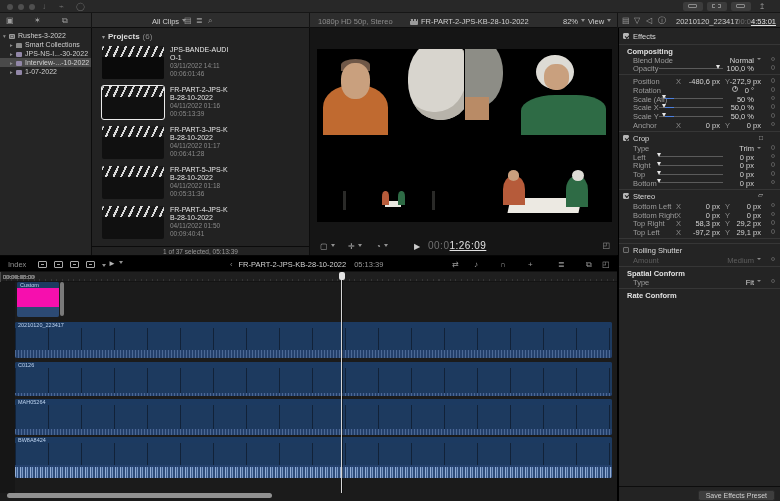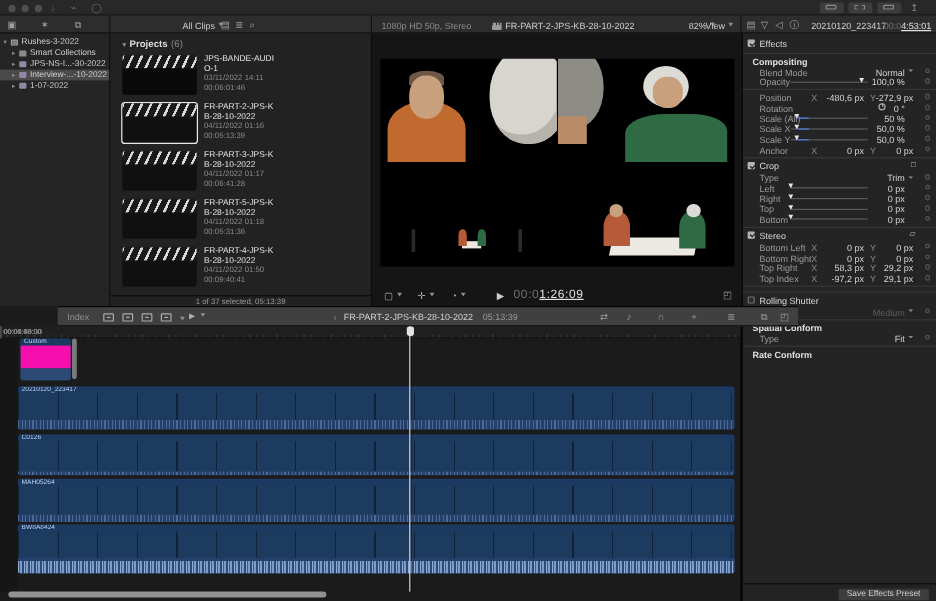--- a/index.html
+++ b/index.html
@@ -131,21 +131,21 @@
   .yl{left:106px;} .yv{left:108px;width:34px;}
   .secicon{position:absolute;right:17px;top:0.5px;color:#bdbdbd;font-size:6.5px;}
   .kf{display:none;position:absolute;right:5px;top:2px;width:4.5px;height:4.5px;border:1px solid #585858;border-radius:50%;}
   .param .kf{display:block;}
   .dim .ilabel,.dim .main{color:#5e5e5e;}
   .insp-footer{position:absolute;left:0;bottom:0;width:100%;height:15px;border-top:1px solid #0d0d0d;background:#232323;}
   .sep-btn{position:absolute;right:5px;top:2.5px;font-size:7px;color:#d0d0d0;background:#3e3e3e;border:1px solid #292929;border-radius:2.5px;padding:1px 7px;font-family:"Liberation Sans",sans-serif;}
 
   
   .timeline{position:absolute;left:0;top:255px;width:618px;height:246px;background:#1b1b1b;border-right:1px solid #000;}
-  .tl-toolbar{position:absolute;left:0;top:0;width:100%;height:17px;background:#404040;border-top:1px solid #050505;border-bottom:1px solid #111;margin-left:48px;}
+  .tl-toolbar{position:absolute;left:0;top:0;width:100%;height:17px;background:#000000;border-top:1px solid #050505;border-bottom:1px solid #111;}
   .tl-index{position:absolute;left:8px;top:4px;font-size:7.5px;color:#8f8f8f;}
   .edico{position:absolute;top:5px;width:9px;height:7px;border:1px solid #a9a9a9;border-radius:1px;}
   .edico::after{content:"";position:absolute;left:2px;top:2px;width:3px;height:1px;background:#a9a9a9;}
   .tl-tool{position:absolute;top:3px;color:#b3b3b3;font-size:8px;}
   .tl-title{position:absolute;left:230px;top:4px;font-size:7.5px;color:#d2d2d2;white-space:nowrap;}
   .tl-title .bk{color:#8a8a8a;margin-right:6px;}
   .tl-title .dur{color:#9a9a9a;margin-left:8px;}
   .tl-rico{position:absolute;top:3px;color:#9a9a9a;font-size:8px;line-height:11px;}
   .tl-ruler{position:absolute;left:0;top:17px;width:100%;height:10px;background:#1f1f1f;border-bottom:1px solid #141414;
             background-image:repeating-linear-gradient(90deg,#353535 0 1px,rgba(0,0,0,0) 1px 5.62px);
@@ -213,21 +213,21 @@
     </div>
     <div class="hseg seg-browser">
       <span class="h-txt" style="left:60px"><span>All Clips</span><span class="caret"></span></span>
       <span class="h-ico" style="left:92px">▤</span>
       <span class="h-ico" style="left:104px">≣</span>
       <span class="h-ico" style="left:116px">⌕</span>
     </div>
     <div class="hseg seg-viewer">
       <span class="h-txt h-dim" style="left:8px">1080p HD 50p, Stereo</span>
       <span class="h-txt" style="left:100px"><span class="clap"></span><span>FR-PART-2-JPS-KB-28-10-2022</span></span>
-      <span class="h-txt" style="left:264px"><span>82%</span><span class="caret"></span></span>
+      <span class="h-txt" style="left:253px"><span>82%</span><span class="caret"></span></span>
       <span class="h-txt" style="left:278px"><span>View</span><span class="caret"></span></span>
     </div>
     <div class="hseg seg-insp">
       <span class="h-ico" style="left:4px">▤</span>
       <span class="h-ico" style="left:16px">▽</span>
       <span class="h-ico" style="left:28px">◁</span>
       <span class="h-ico" style="left:40px">ⓘ</span>
       <span class="h-txt" style="left:58px">20210120_223417</span>
       <span class="h-txt" style="right:4px;left:auto"><span class="tc-dim">00:0</span><span class="tc-bright">4:53:01</span></span>
     </div>
@@ -700,21 +700,21 @@
     <span class="xv val">58,3 px</span>
     <span class="yl">Y</span>
     <span class="yv val">29,2 px</span>
     <span class="main val"></span>
 
     <span class="secicon"></span>
     <span class="kf"></span>
   </div>
         <div class="irow param xy">
 
-    <span class="ilabel">Top Index</span>
+    <span class="ilabel">Top Left</span>
 
     <span class="xl">X</span>
     <span class="xv val">-97,2 px</span>
     <span class="yl">Y</span>
     <span class="yv val">29,1 px</span>
     <span class="main val"></span>
 
     <span class="secicon"></span>
     <span class="kf"></span>
   </div>

